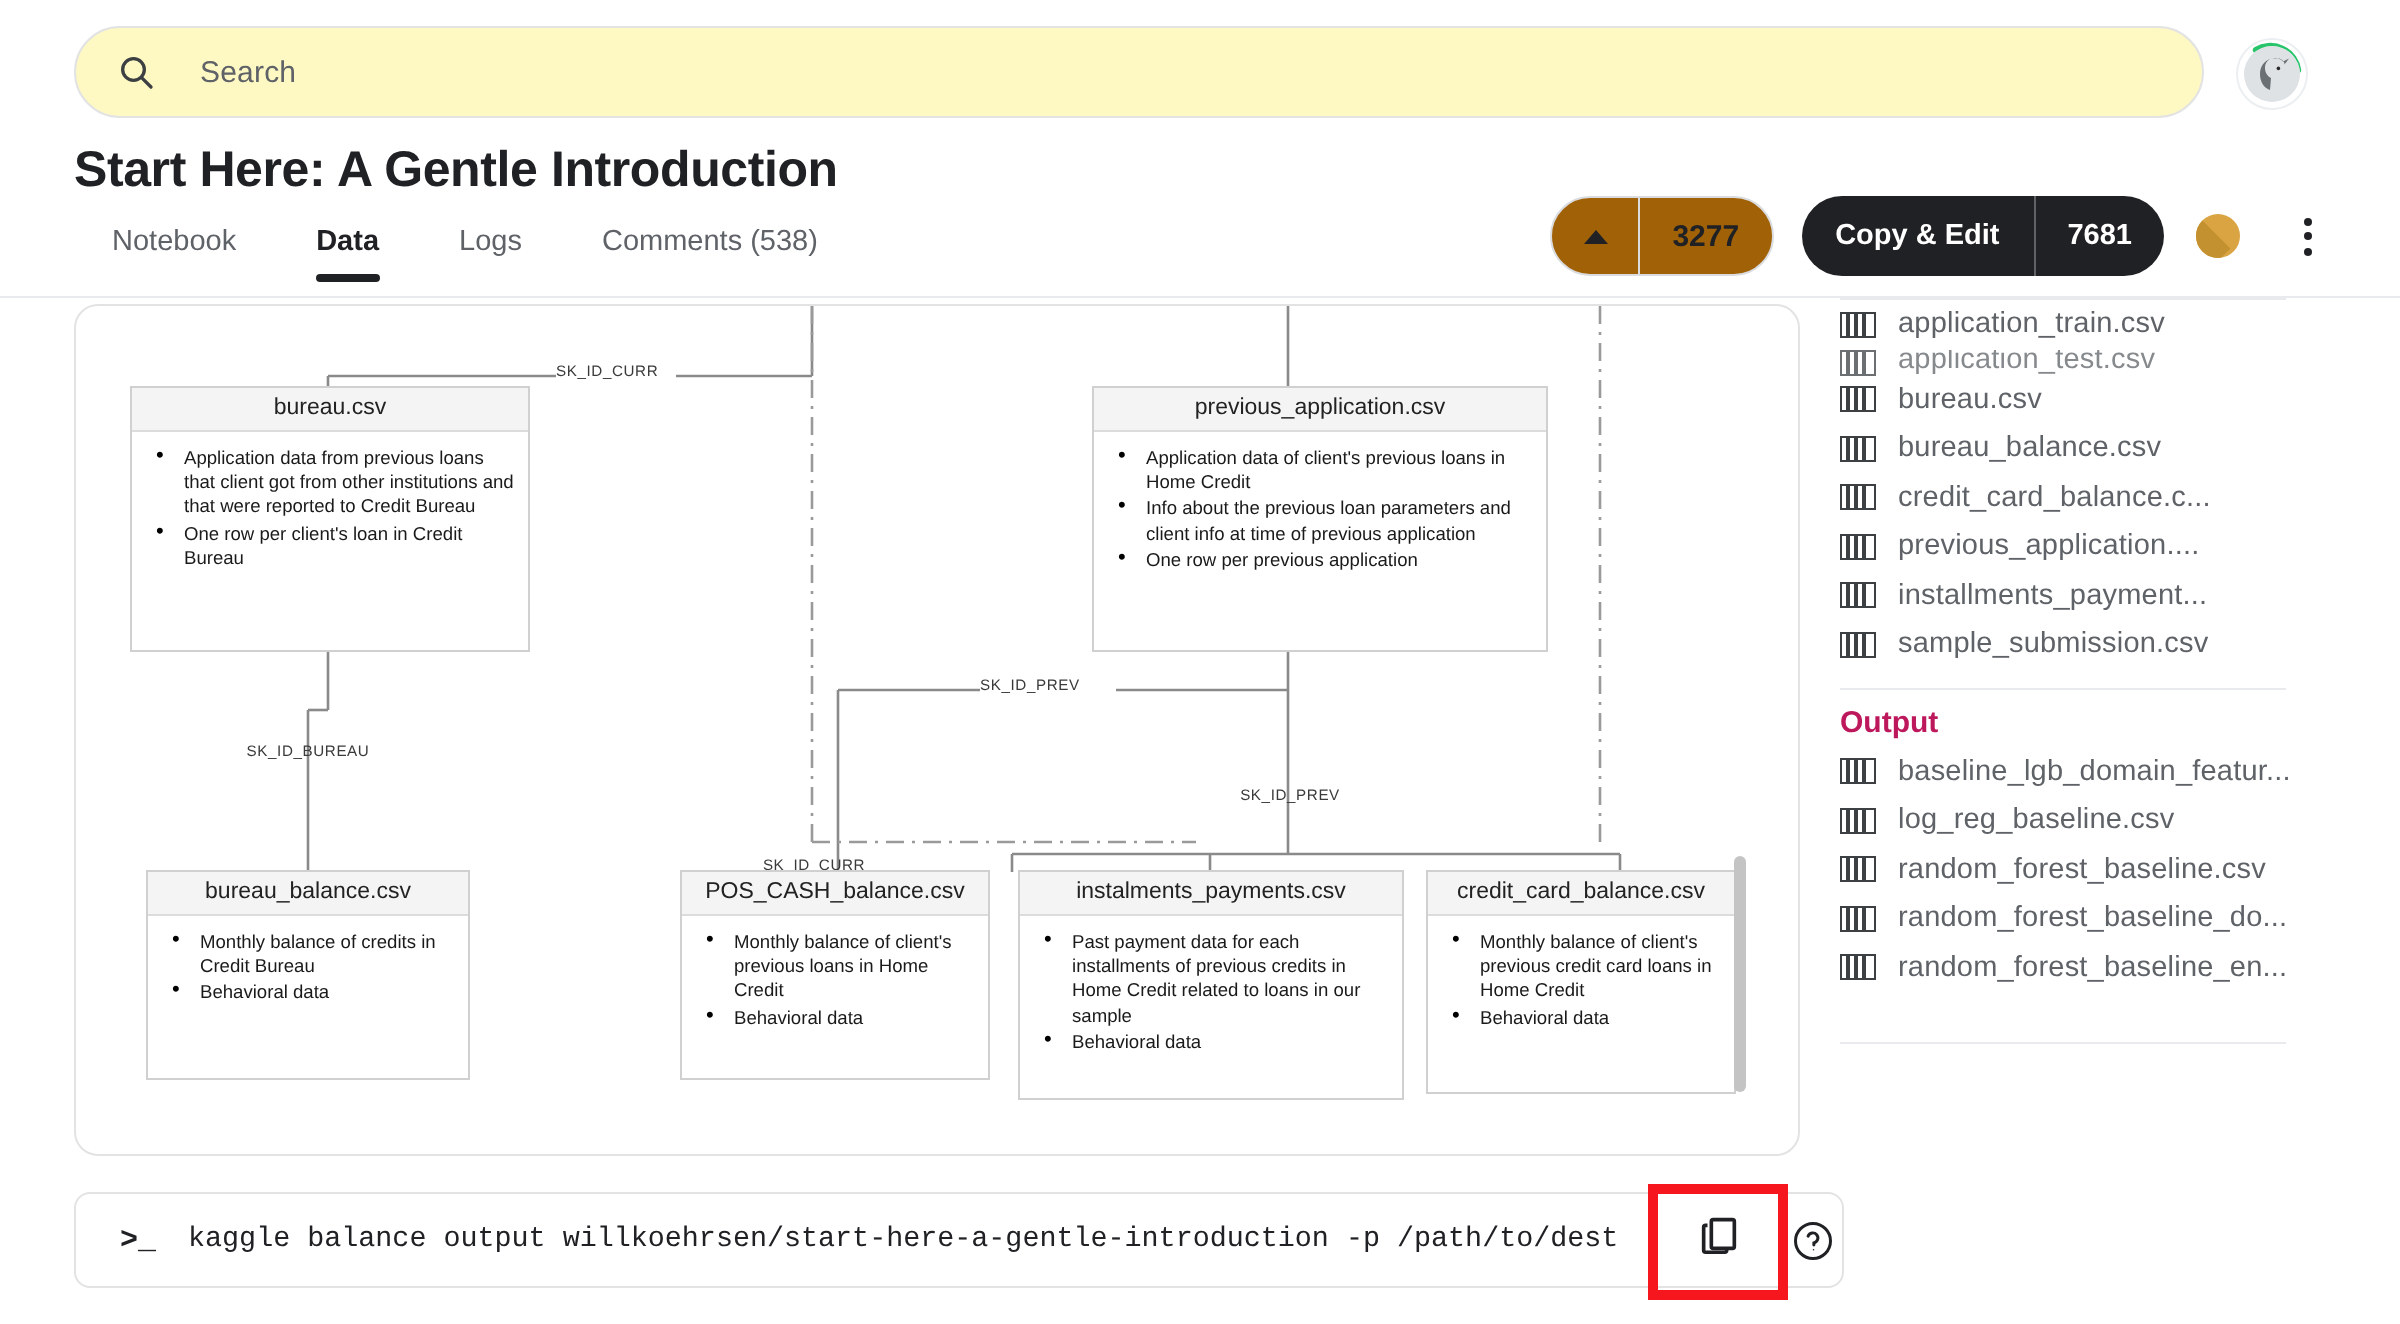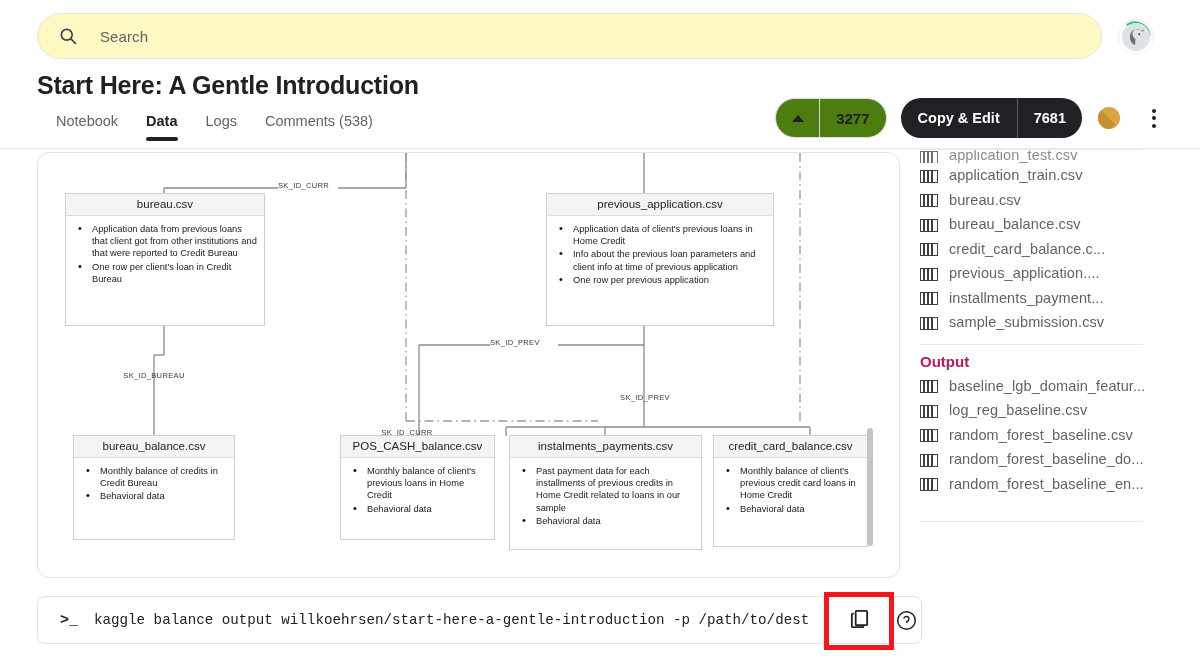--- a/index.html
+++ b/index.html
@@ -45,41 +45,41 @@
   }
 
   
   .page-title {
     position: absolute; left: 37px; top: 71px;
     font-size: 25px; font-weight: bold; color: #202124;
     letter-spacing: -.2px;
   }
   .tabs {
     position: absolute; left: 44px; top: 113px;
-    display: flex; align-items: flex-end; gap: 4px;
+    display: flex; align-items: flex-end; gap: 16px;
   }
   .tab {
     font-size: 14.5px; color: #5f6368; padding: 0 12px 12px 12px;
     position: relative; cursor: pointer; white-space: nowrap;
   }
   .tab.active { color: #202124; font-weight: bold; }
   .tab.active::after {
     content: ""; position: absolute;
     left: 50%; transform: translateX(-50%);
     bottom: 0; width: 32px; height: 4px;
     background: #202124; border-radius: 2px;
   }
 
   
   .actions { position: absolute; right: 34px; top: 97px; height: 42px;
     display: flex; align-items: center; }
   .vote-group {
     display: flex; align-items: stretch; height: 40px;
     border: 1px solid #dadce0; border-radius: 20px; overflow: hidden;
-    background: #4d7c0f;
+    background: #a16207;
   }
   .vote-up {
     width: 44px; display: flex; align-items: center; justify-content: center;
     border-right: 1px solid #dadce0; cursor: pointer;
   }
   .caret-up { width: 0; height: 0;
     border-left: 6px solid transparent; border-right: 6px solid transparent;
     border-bottom: 7px solid #202124; }
   .vote-count {
     display: flex; align-items: center; justify-content: center;
@@ -384,42 +384,42 @@
       </div>
     </div>
 
   </div>
 </div>
 <div class="panel-scrollbar"></div>
 
 <div class="sb-rule-top"></div>
 <div class="sidebar">
 
+  <div class="file-row">
+    <span class="file-icon">
+      <svg viewBox="0 0 18 13" width="18" height="13">
+          <rect x="0.5" y="0.5" width="17" height="12" fill="none" stroke="#3c4043"></rect>
+          <line x1="4" y1="1" x2="4" y2="12" stroke="#3c4043" stroke-width="2"></line>
+          <line x1="8" y1="1" x2="8" y2="12" stroke="#3c4043" stroke-width="2"></line>
+          <line x1="12" y1="1" x2="12" y2="12" stroke="#3c4043" stroke-width="2"></line>
+        </svg>
+    </span>
+    <span class="file-name">application_train.csv</span>
+  </div>
+
   <div class="file-row clipped">
     <span class="file-icon">
       <svg viewBox="0 0 18 13" width="18" height="13">
           <rect x="0.5" y="0.5" width="17" height="12" fill="none" stroke="#3c4043"></rect>
           <line x1="4" y1="1" x2="4" y2="12" stroke="#3c4043" stroke-width="2"></line>
           <line x1="8" y1="1" x2="8" y2="12" stroke="#3c4043" stroke-width="2"></line>
           <line x1="12" y1="1" x2="12" y2="12" stroke="#3c4043" stroke-width="2"></line>
         </svg>
     </span>
     <span class="file-name">application_test.csv</span>
-  </div>
-
-  <div class="file-row">
-    <span class="file-icon">
-      <svg viewBox="0 0 18 13" width="18" height="13">
-          <rect x="0.5" y="0.5" width="17" height="12" fill="none" stroke="#3c4043"></rect>
-          <line x1="4" y1="1" x2="4" y2="12" stroke="#3c4043" stroke-width="2"></line>
-          <line x1="8" y1="1" x2="8" y2="12" stroke="#3c4043" stroke-width="2"></line>
-          <line x1="12" y1="1" x2="12" y2="12" stroke="#3c4043" stroke-width="2"></line>
-        </svg>
-    </span>
-    <span class="file-name">application_train.csv</span>
   </div>
 
   <div class="file-row">
     <span class="file-icon">
       <svg viewBox="0 0 18 13" width="18" height="13">
           <rect x="0.5" y="0.5" width="17" height="12" fill="none" stroke="#3c4043"></rect>
           <line x1="4" y1="1" x2="4" y2="12" stroke="#3c4043" stroke-width="2"></line>
           <line x1="8" y1="1" x2="8" y2="12" stroke="#3c4043" stroke-width="2"></line>
           <line x1="12" y1="1" x2="12" y2="12" stroke="#3c4043" stroke-width="2"></line>
         </svg>

